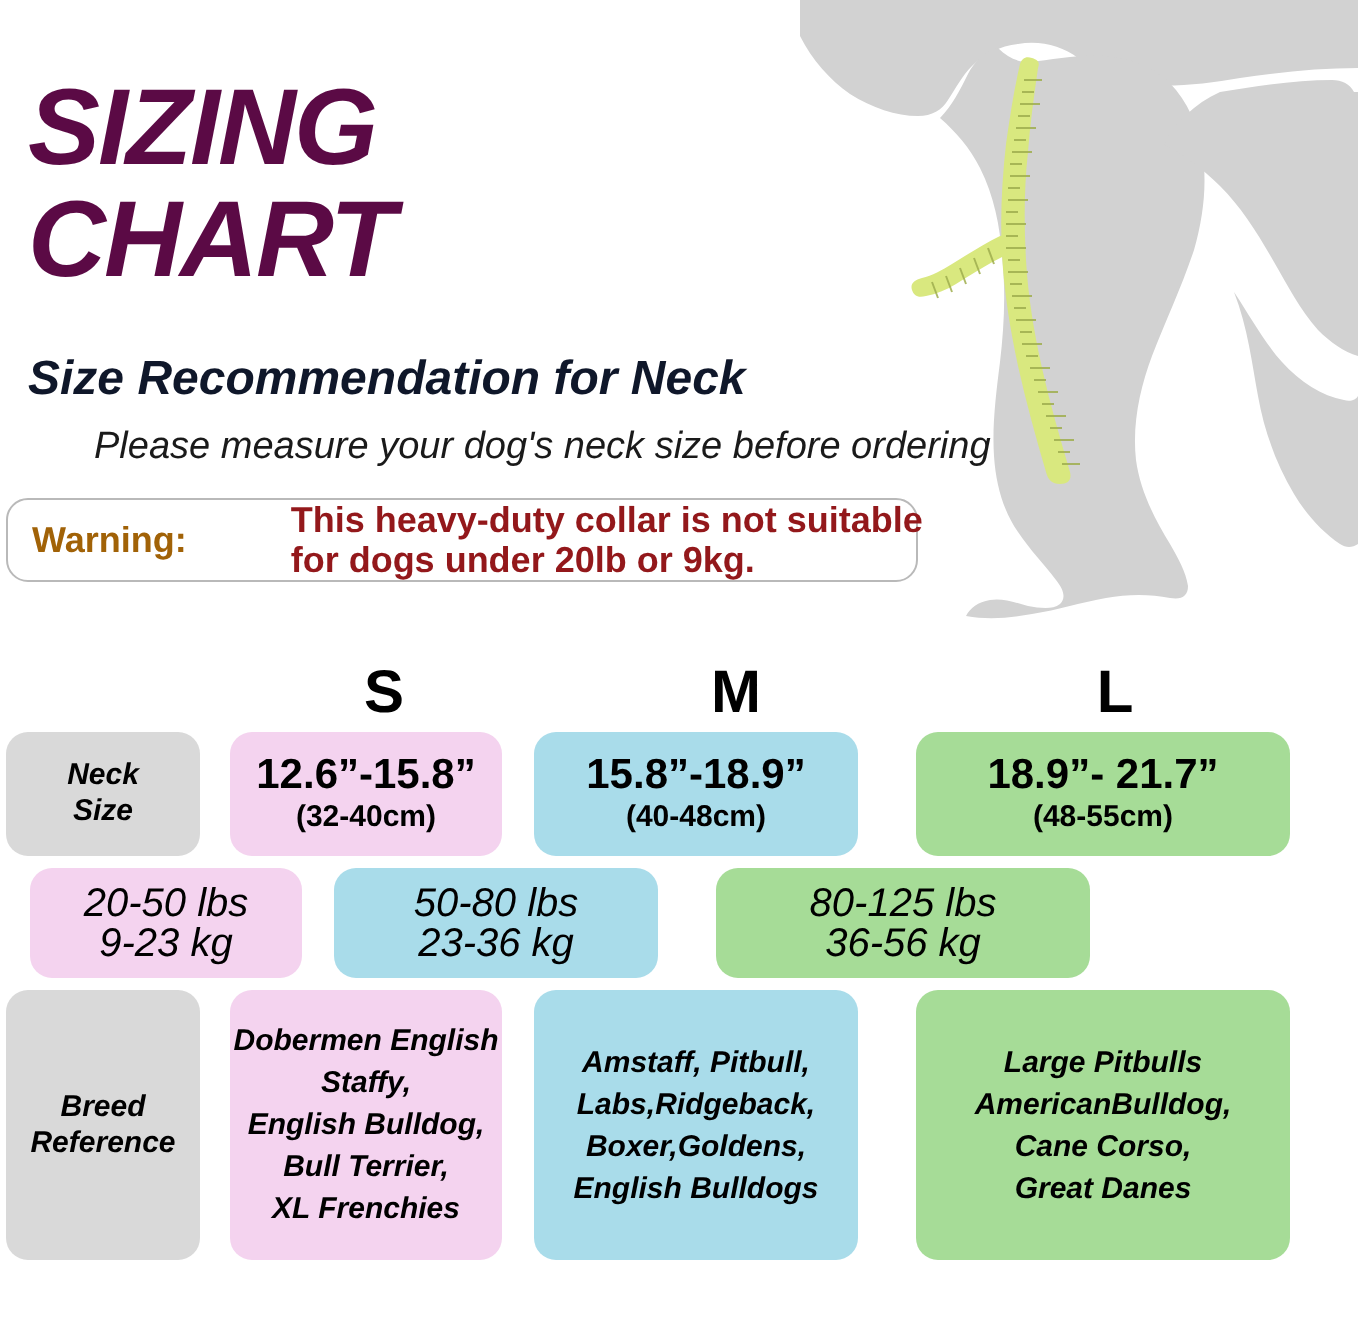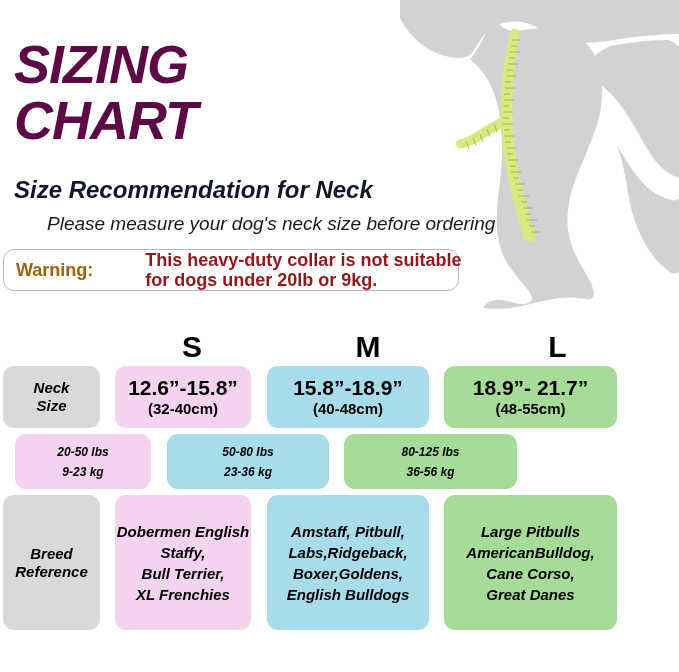--- a/index.html
+++ b/index.html
@@ -135,44 +135,44 @@
     margin-left: 3px;
     background: #d9d9d9;
     font-weight: bold;
     font-style: italic;
     font-size: 15px;
     line-height: 18px;
     color: #000000;
   }
   .cell-s { width: 136px; margin-left: 15px; background: #f4d3ef; }
   .cell-m { width: 162px; margin-left: 16px; background: #a9dcea; }
-  .cell-l { width: 173px; margin-left: 15px; background: #a6dc97; }
+  .cell-l { width: 187px; margin-left: 29px; background: #a6dc97; }
 
   .row-neck .cell { height: 62px; }
   .row-weight .cell { height: 55px; }
   .row-breed .cell { height: 135px; }
 
   .neck-main {
     font-weight: bold;
     font-size: 21px;
     line-height: 24px;
     color: #000000;
     white-space: nowrap;
   }
   .neck-sub {
     font-weight: bold;
     font-size: 15px;
     line-height: 18px;
     color: #000000;
     white-space: nowrap;
   }
   .weight-line {
-    font-weight: bold;
-    font-style: italic;
-    font-size: 12px;
+    font-weight: normal;
+    font-style: italic;
+    font-size: 20px;
     line-height: 20px;
     color: #000000;
     white-space: nowrap;
   }
   .breed-line {
     font-weight: bold;
     font-style: italic;
     font-size: 15px;
     line-height: 21px;
     color: #000000;
@@ -379,20 +379,21 @@
   </div>
 
   <div class="table-row row-breed">
     <div class="cell cell-label">
       <div>Breed</div>
       <div>Reference</div>
     </div>
     <div class="cell cell-s">
       <div class="breed-line">Dobermen English</div>
       <div class="breed-line">Staffy,</div>
+      <div class="breed-line">English Bulldog,</div>
       <div class="breed-line">Bull Terrier,</div>
       <div class="breed-line">XL Frenchies</div>
     </div>
     <div class="cell cell-m">
       <div class="breed-line">Amstaff, Pitbull,</div>
       <div class="breed-line">Labs,Ridgeback,</div>
       <div class="breed-line">Boxer,Goldens,</div>
       <div class="breed-line">English Bulldogs</div>
     </div>
     <div class="cell cell-l">

